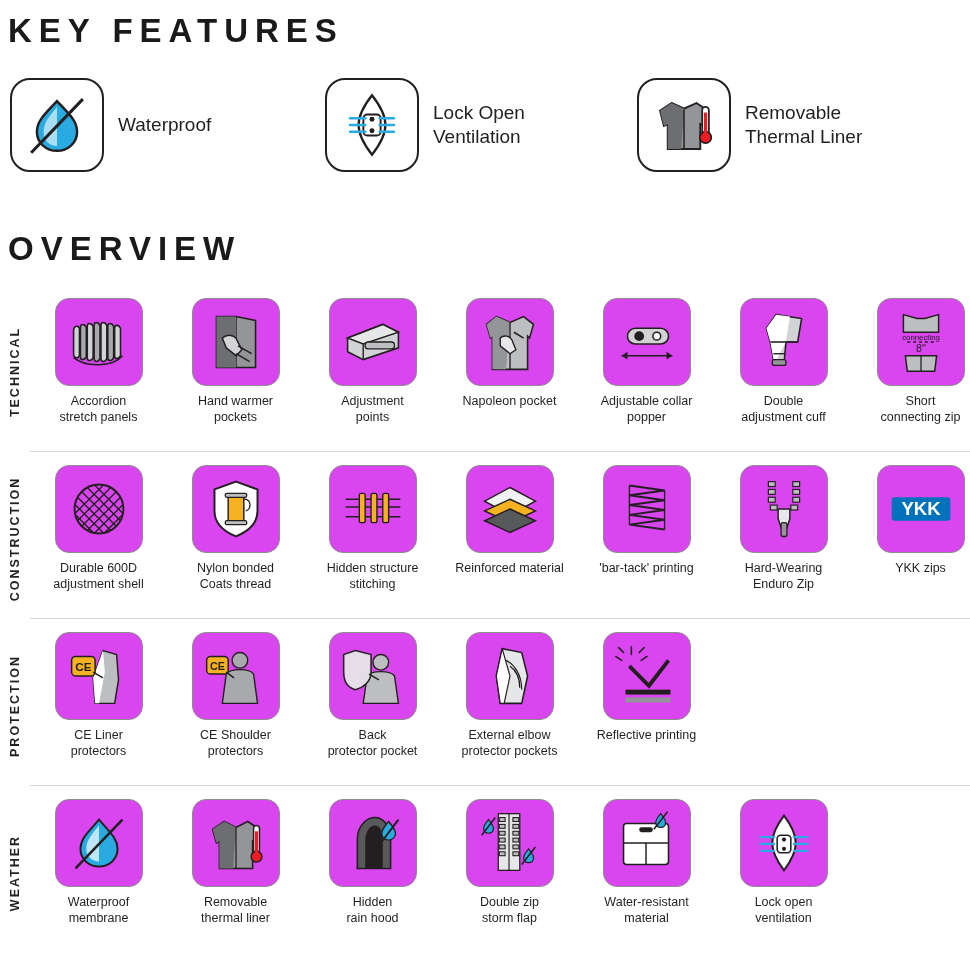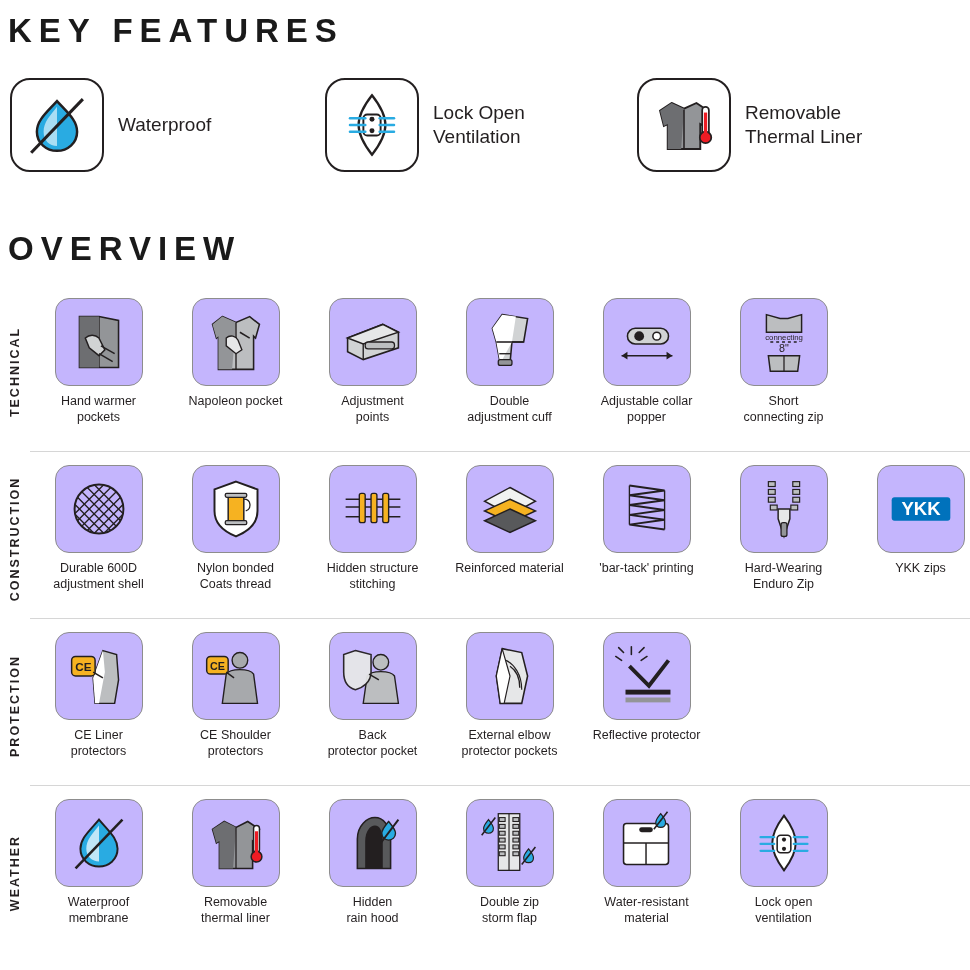--- a/index.html
+++ b/index.html
@@ -122,21 +122,21 @@
     flex: 0 0 137px;
     display: flex;
     flex-direction: column;
     align-items: center;
   }
   .cell .tile {
     width: 88px;
     height: 88px;
     border: 1.5px solid #8d8d8d;
     border-radius: 14px;
-    background: #c4b5fd;
+    background: #d946ef;
     box-sizing: border-box;
     position: relative;
     margin-top: 6px;
   }
   .cell .caption {
     margin-top: 8px;
     font-size: 12.5px;
     line-height: 1.25;
     text-align: center;
     color: #231f20;
@@ -205,89 +205,107 @@
   <h1 class="section-title" id="overview-title">OVERVIEW</h1>
 
   <div class="overview">
 
     <div class="ov-row">
       <div class="row-label">
         <span>TECHNICAL</span>
       </div>
       <div class="cells">
 
+        <div class="cell">
+          <div class="tile">
+            <svg viewBox="0 0 88 88">
+              <g stroke="#231f20" stroke-width="1.6" fill="#d1d3d4">
+                <path d="M18 32 C18 28 22 26 24 30 L24 58 C22 62 18 60 18 56 Z"></path>
+                <path d="M25 29 C25 25 29 25 31 29 L31 59 C29 63 25 63 25 59 Z" fill="#a7a9ac"></path>
+                <path d="M32 28 C32 24 36 24 38 28 L38 60 C36 64 32 64 32 60 Z" fill="#d1d3d4"></path>
+                <path d="M39 27 C39 23 43 23 45 27 L45 61 C43 65 39 65 39 61 Z" fill="#a7a9ac"></path>
+                <path d="M46 27 C46 23 50 23 52 27 L52 61 C50 65 46 65 46 61 Z" fill="#d1d3d4"></path>
+                <path d="M53 28 C53 24 57 24 59 28 L59 60 C57 64 53 64 53 60 Z" fill="#a7a9ac"></path>
+                <path d="M60 30 C60 26 64 26 66 30 L66 58 C64 62 60 62 60 58 Z" fill="#d1d3d4"></path>
+              </g>
+              <path d="M18 60 C30 70 58 70 68 58" stroke="#231f20" stroke-width="1.6" fill="none"></path>
+            </svg>
+          </div>
+          <div class="caption">Accordion
+stretch panels</div>
+        </div>
 
         <div class="cell">
           <div class="tile">
             <svg viewBox="0 0 88 88">
               <path d="M24 18 L44 18 L64 22 L64 70 L24 70 Z" fill="#939598" stroke="#231f20" stroke-width="1.6"></path>
               <path d="M44 18 L44 70" stroke="#231f20" stroke-width="1.4"></path>
               <path d="M24 18 L44 18 L44 70 L24 70 Z" fill="#6d6e71"></path>
               <path d="M30 40 C34 36 40 36 44 40 L50 52 L44 58 L34 50 Z" fill="#d1d3d4" stroke="#231f20" stroke-width="1.5"></path>
               <path d="M46 48 L60 56" stroke="#231f20" stroke-width="1.5"></path>
               <path d="M44 56 L58 64" stroke="#231f20" stroke-width="1.5"></path>
             </svg>
           </div>
           <div class="caption">Hand warmer
 pockets</div>
         </div>
 
         <div class="cell">
           <div class="tile">
             <svg viewBox="0 0 88 88">
+              <path d="M18 40 L54 26 L70 34 L70 50 L34 62 L18 54 Z" fill="#d1d3d4" stroke="#231f20" stroke-width="1.6"></path>
+              <path d="M18 40 L54 26 L70 34 L34 46 Z" fill="#e6e7e8" stroke="#231f20" stroke-width="1.6"></path>
+              <rect x="36" y="44" width="30" height="7" rx="3" fill="#bcbec0" stroke="#231f20" stroke-width="1.3"></rect>
+              <path d="M34 46 L34 62" stroke="#231f20" stroke-width="1.4"></path>
+            </svg>
+          </div>
+          <div class="caption">Adjustment
+points</div>
+        </div>
+
+        <div class="cell">
+          <div class="tile">
+            <svg viewBox="0 0 88 88">
               <path d="M30 18 L44 24 L58 18 L68 26 L64 40 L62 38 L62 72 L26 72 L26 38 L24 40 L20 26 Z" fill="#bcbec0" stroke="#231f20" stroke-width="1.6"></path>
               <path d="M44 24 L40 72 L26 72 L26 38 L24 40 L20 26 L30 18 Z" fill="#939598"></path>
               <line x1="44" y1="24" x2="44" y2="72" stroke="#231f20" stroke-width="1.4"></line>
               <path d="M48 34 L58 40" stroke="#231f20" stroke-width="1.6"></path>
               <path d="M34 40 C38 36 44 38 46 42 L50 52 L44 56 L34 48 Z" fill="#e6e7e8" stroke="#231f20" stroke-width="1.4"></path>
             </svg>
           </div>
           <div class="caption">Napoleon pocket</div>
-        </div>
-
-        <div class="cell">
-          <div class="tile">
-            <svg viewBox="0 0 88 88">
-              <path d="M18 40 L54 26 L70 34 L70 50 L34 62 L18 54 Z" fill="#d1d3d4" stroke="#231f20" stroke-width="1.6"></path>
-              <path d="M18 40 L54 26 L70 34 L34 46 Z" fill="#e6e7e8" stroke="#231f20" stroke-width="1.6"></path>
-              <rect x="36" y="44" width="30" height="7" rx="3" fill="#bcbec0" stroke="#231f20" stroke-width="1.3"></rect>
-              <path d="M34 46 L34 62" stroke="#231f20" stroke-width="1.4"></path>
-            </svg>
-          </div>
-          <div class="caption">Adjustment
-points</div>
-        </div>
-
-        <div class="cell">
-          <div class="tile">
-            <svg viewBox="0 0 88 88">
-              <path d="M36 16 L62 20 L58 44 L46 44 L44 66 L34 66 L30 44 L26 30 Z" fill="#d1d3d4" stroke="#231f20" stroke-width="1.6"></path>
-              <path d="M36 16 L50 18 L46 44 L34 66 L30 44 L26 30 Z" fill="#ffffff"></path>
-              <path d="M30 44 L58 44" stroke="#231f20" stroke-width="1.6"></path>
-              <path d="M33 56 L45 56" stroke="#231f20" stroke-width="1.4"></path>
-              <rect x="32" y="62" width="14" height="6" rx="2" fill="#939598" stroke="#231f20" stroke-width="1.3"></rect>
-            </svg>
-          </div>
-          <div class="caption">Double
-adjustment cuff</div>
         </div>
 
         <div class="cell">
           <div class="tile">
             <svg viewBox="0 0 88 88">
               <rect x="24" y="30" width="42" height="16" rx="8" fill="#d1d3d4" stroke="#231f20" stroke-width="1.6"></rect>
               <circle cx="36" cy="38" r="5" fill="#231f20"></circle>
               <circle cx="54" cy="38" r="4" fill="#ffffff" stroke="#231f20" stroke-width="1.6"></circle>
               <line x1="18" y1="58" x2="70" y2="58" stroke="#231f20" stroke-width="1.6"></line>
               <path d="M18 58 L24 54 L24 62 Z" fill="#231f20"></path>
               <path d="M70 58 L64 54 L64 62 Z" fill="#231f20"></path>
             </svg>
           </div>
           <div class="caption">Adjustable collar
 popper</div>
+        </div>
+
+        <div class="cell">
+          <div class="tile">
+            <svg viewBox="0 0 88 88">
+              <path d="M36 16 L62 20 L58 44 L46 44 L44 66 L34 66 L30 44 L26 30 Z" fill="#d1d3d4" stroke="#231f20" stroke-width="1.6"></path>
+              <path d="M36 16 L50 18 L46 44 L34 66 L30 44 L26 30 Z" fill="#ffffff"></path>
+              <path d="M30 44 L58 44" stroke="#231f20" stroke-width="1.6"></path>
+              <path d="M33 56 L45 56" stroke="#231f20" stroke-width="1.4"></path>
+              <rect x="32" y="62" width="14" height="6" rx="2" fill="#939598" stroke="#231f20" stroke-width="1.3"></rect>
+            </svg>
+          </div>
+          <div class="caption">Double
+adjustment cuff</div>
         </div>
 
         <div class="cell">
           <div class="tile">
             <svg viewBox="0 0 88 88">
               <path d="M26 16 L40 20 L48 20 L62 16 L62 34 L26 34 Z" fill="#bcbec0" stroke="#231f20" stroke-width="1.5"></path>
               <text x="44" y="42" font-size="8" text-anchor="middle" fill="#231f20" font-family="Liberation Sans, sans-serif">connecting</text>
               <text x="44" y="54" font-size="11" text-anchor="middle" fill="#231f20" font-family="Liberation Sans, sans-serif">8"</text>
               <path d="M28 58 L60 58 L58 74 L30 74 Z" fill="#bcbec0" stroke="#231f20" stroke-width="1.5"></path>
               <line x1="44" y1="58" x2="44" y2="74" stroke="#231f20" stroke-width="1.3"></line>
@@ -483,21 +501,21 @@
                 <line x1="18" y1="28" x2="12" y2="24"></line>
                 <line x1="38" y1="28" x2="44" y2="24"></line>
                 <line x1="20" y1="20" x2="15" y2="15"></line>
                 <line x1="36" y1="20" x2="41" y2="15"></line>
               </g>
               <path d="M26 34 L46 54 L66 28" fill="none" stroke="#231f20" stroke-width="4"></path>
               <rect x="22" y="58" width="46" height="5" fill="#231f20"></rect>
               <rect x="22" y="66" width="46" height="5" fill="#939598"></rect>
             </svg>
           </div>
-          <div class="caption">Reflective protector</div>
+          <div class="caption">Reflective printing</div>
         </div>
 
 
       </div>
       <div class="row-divider"></div>
     </div>
 
     <div class="ov-row">
       <div class="row-label">
         <span>WEATHER</span>

